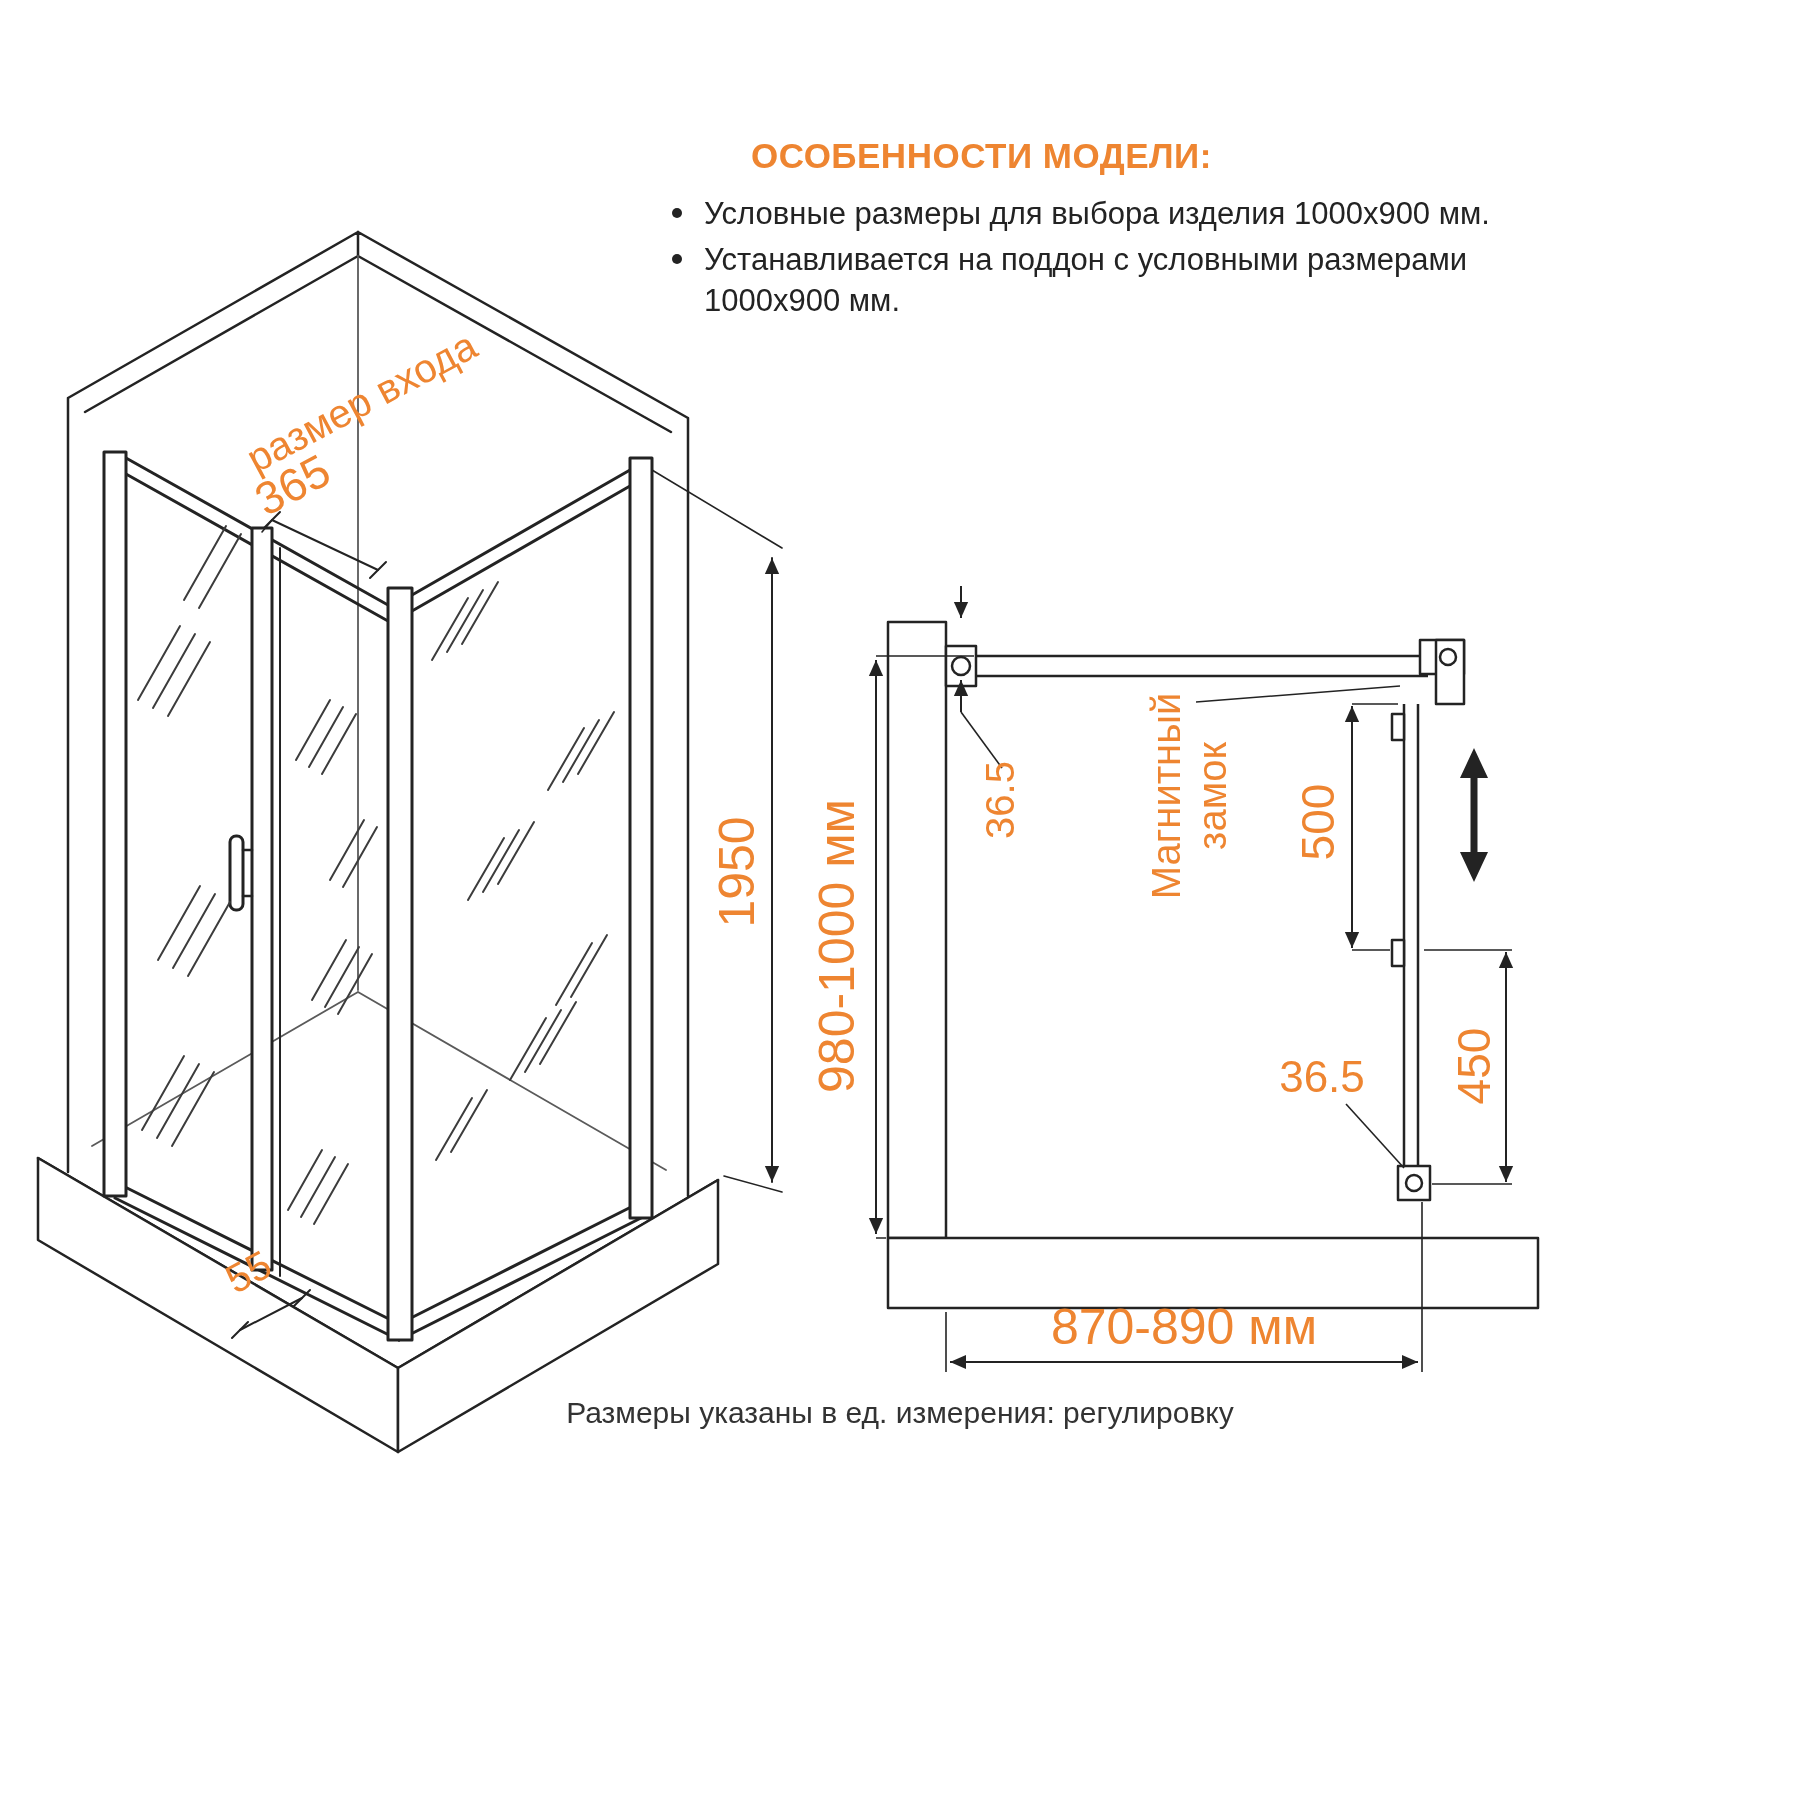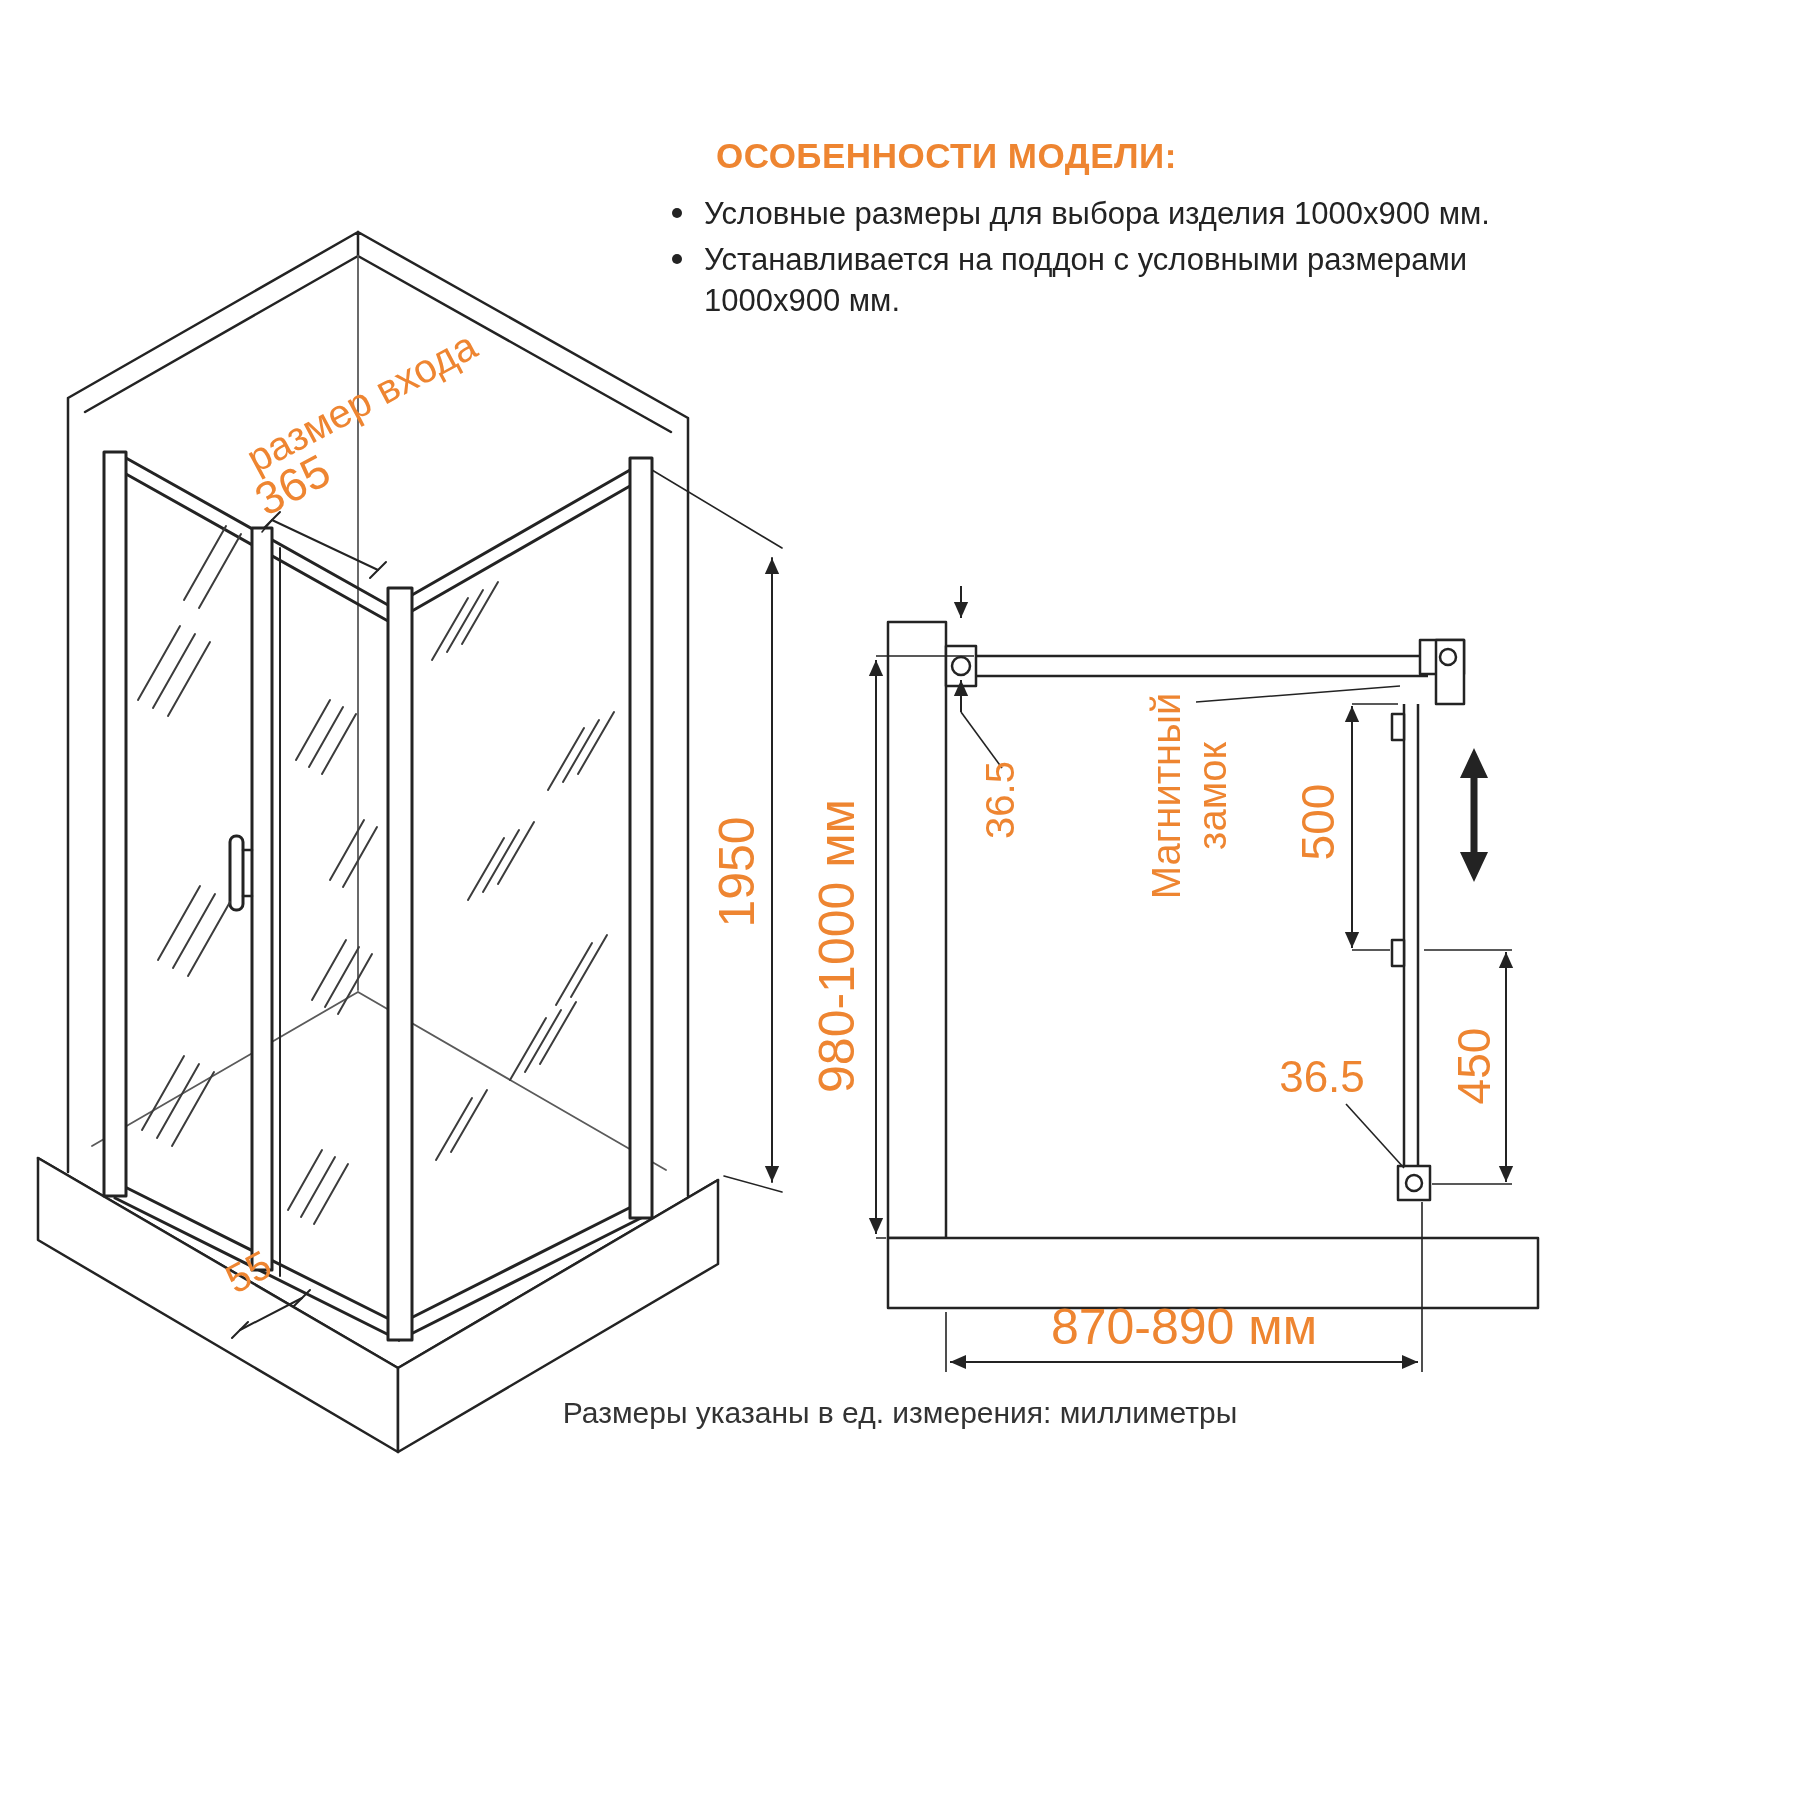--- a/index.html
+++ b/index.html
@@ -2,21 +2,21 @@
 <html><head>
 <meta charset="utf-8">
 <style>
   html,body{margin:0;padding:0;background:#fff;}
   body{width:1800px;height:1800px;position:relative;overflow:hidden;
        font-family:"Liberation Sans",sans-serif;color:#232323;}
   .drawing{position:absolute;left:0;top:0;width:1800px;height:1800px;}
   svg text{font-family:"Liberation Sans",sans-serif;}
   .dim{fill:#ee8531;}
   .features{position:absolute;left:642px;top:136px;width:920px;}
-  .features h2{color:#ee8531;font-size:35px;font-weight:700;margin:0 0 18px 74px;letter-spacing:.5px;}
+  .features h2{color:#ee8531;font-size:35px;font-weight:700;margin:0 0 18px 109px;letter-spacing:.5px;}
   .features ul{list-style:none;margin:16px;padding:0;font-size:31px;line-height:1.32;}
   .features li{position:relative;padding-left:46px;margin-bottom:5px;}
   .features li::before{content:"";position:absolute;left:14px;top:14px;width:10px;height:10px;border-radius:50%;background:#232323;}
   .footer-note{position:absolute;left:0;top:1396px;width:1800px;text-align:center;font-size:30px;color:#333;}
 </style>
 </head>
 <body>
 
 <svg class="drawing" viewBox="0 0 1800 1800">
   <defs>
@@ -153,13 +153,13 @@
 </svg>
 
 <div class="features">
   <h2>ОСОБЕННОСТИ МОДЕЛИ:</h2>
   <ul>
     <li>Условные размеры для выбора изделия 1000x900 мм.</li>
     <li>Устанавливается на поддон с условными размерами 1000x900 мм.</li>
   </ul>
 </div>
 
-<div class="footer-note">Размеры указаны в ед. измерения: миллиметры</div>
+<div class="footer-note">Размеры указаны в ед. измерения: регулировку</div>
 
 </body></html>

